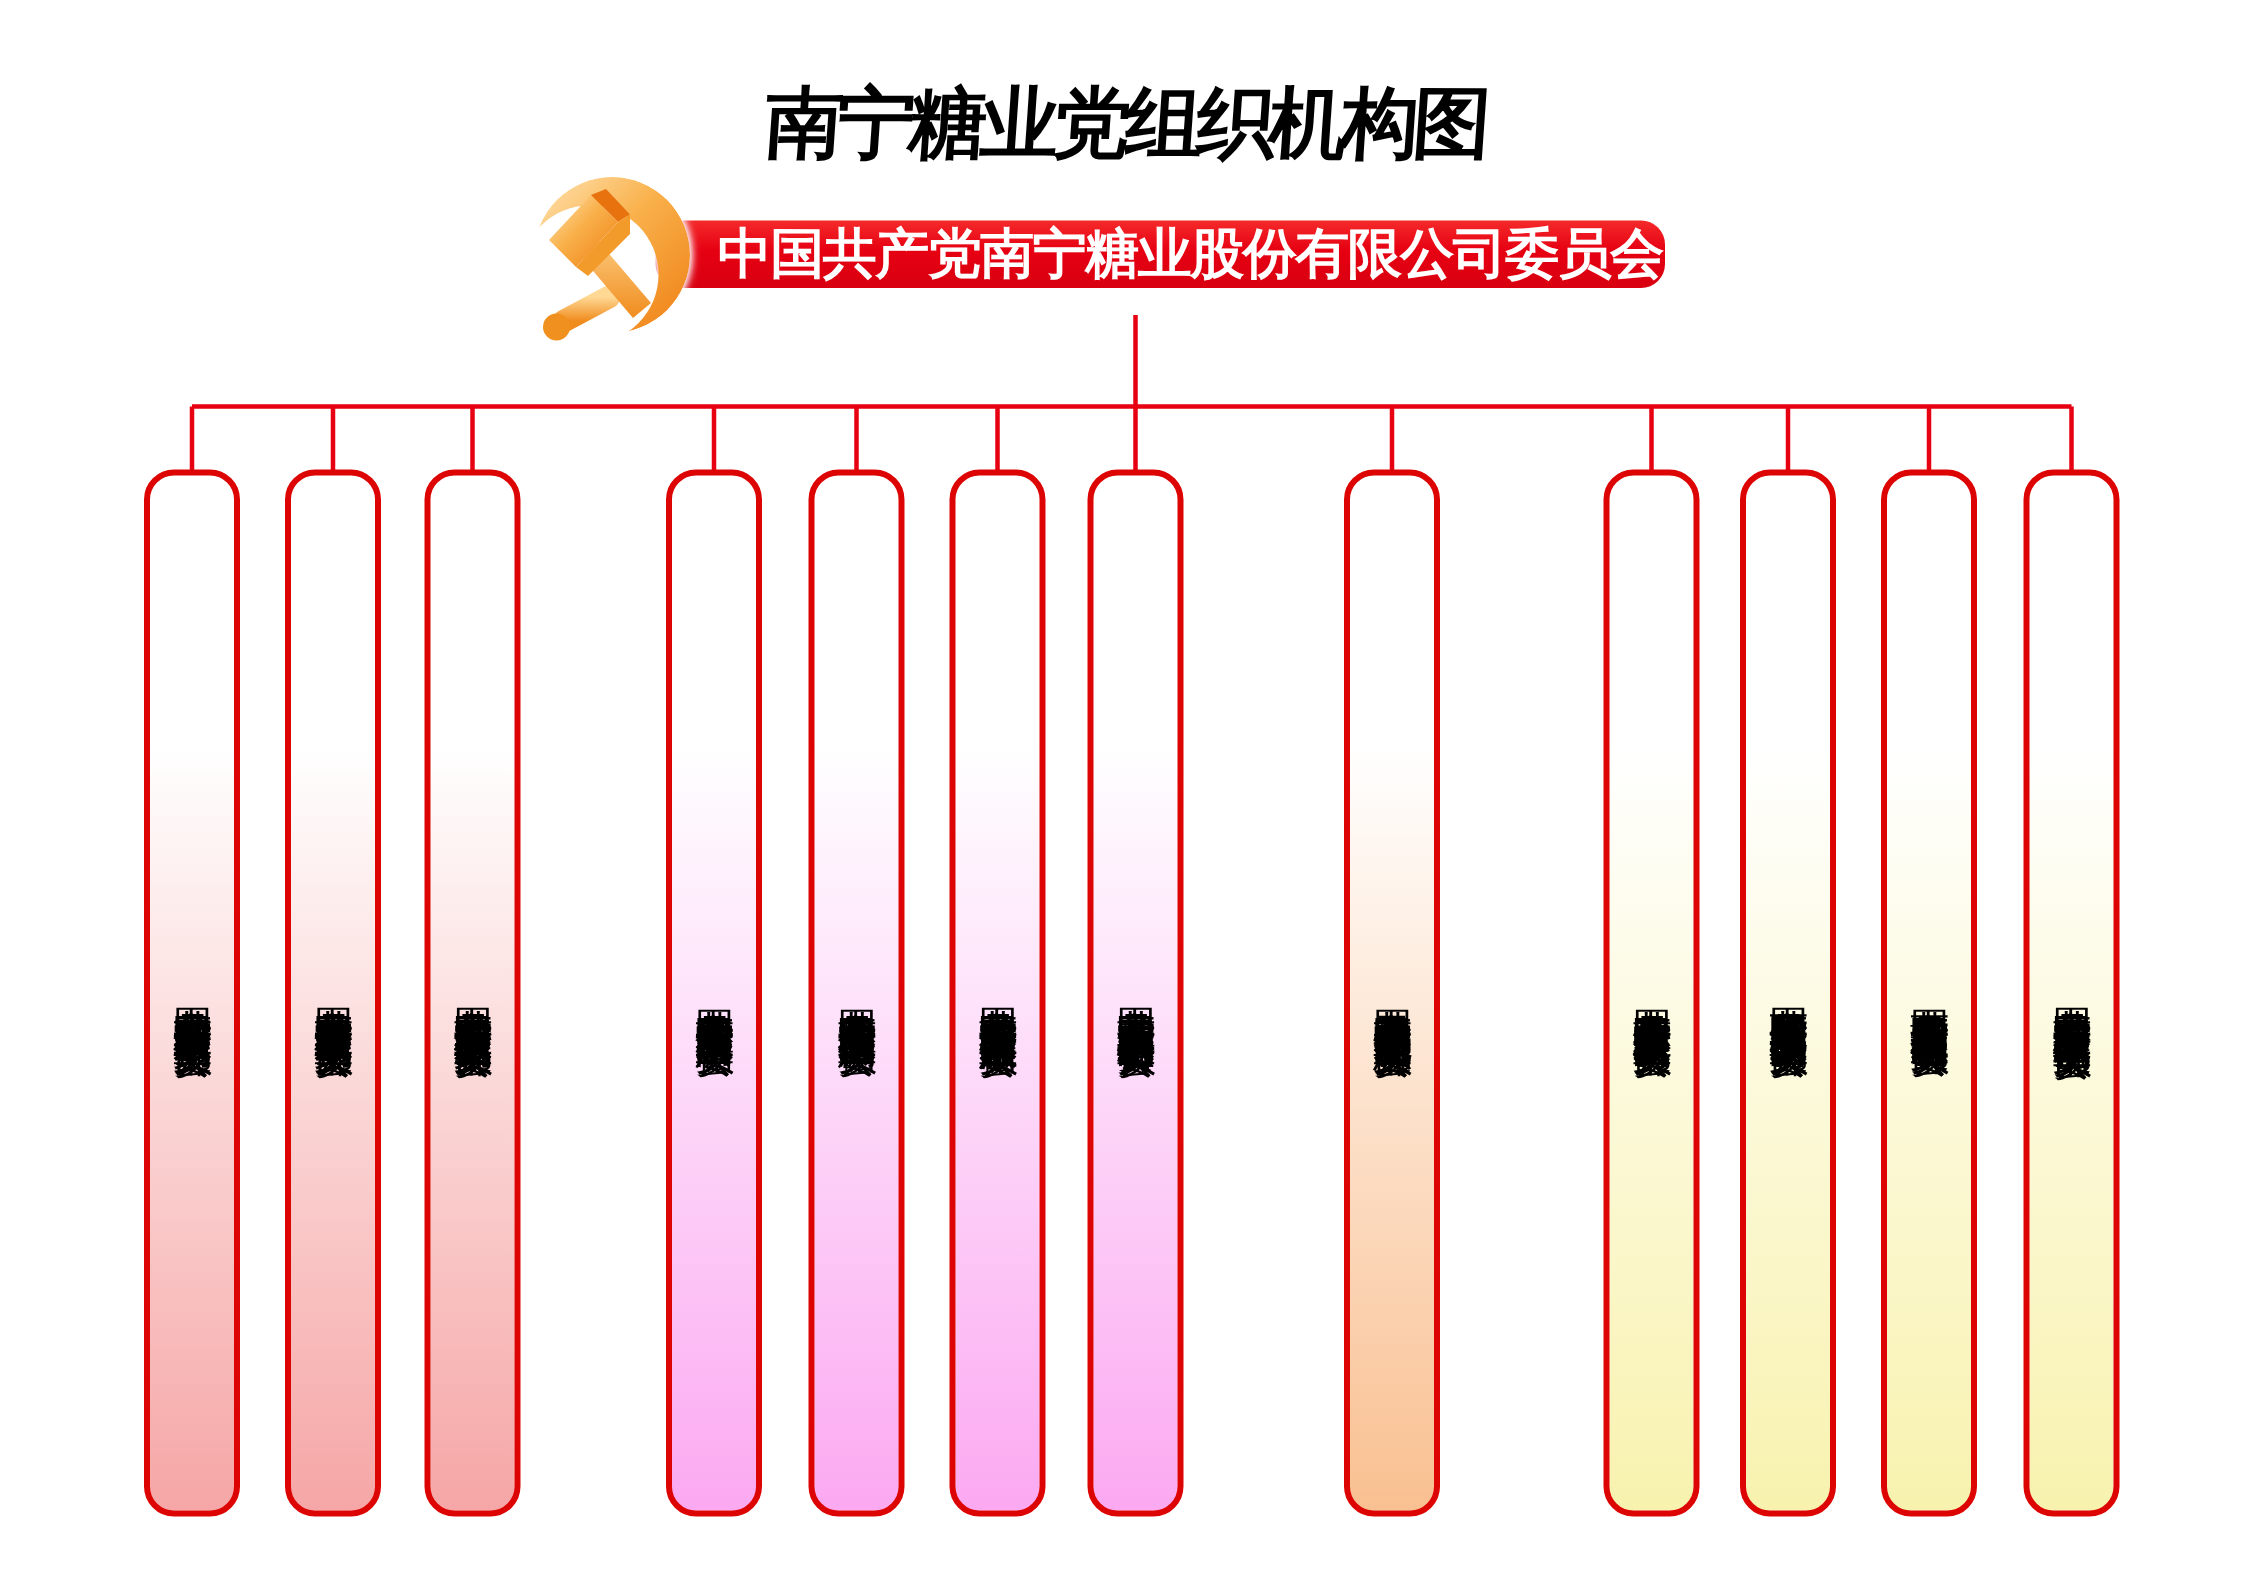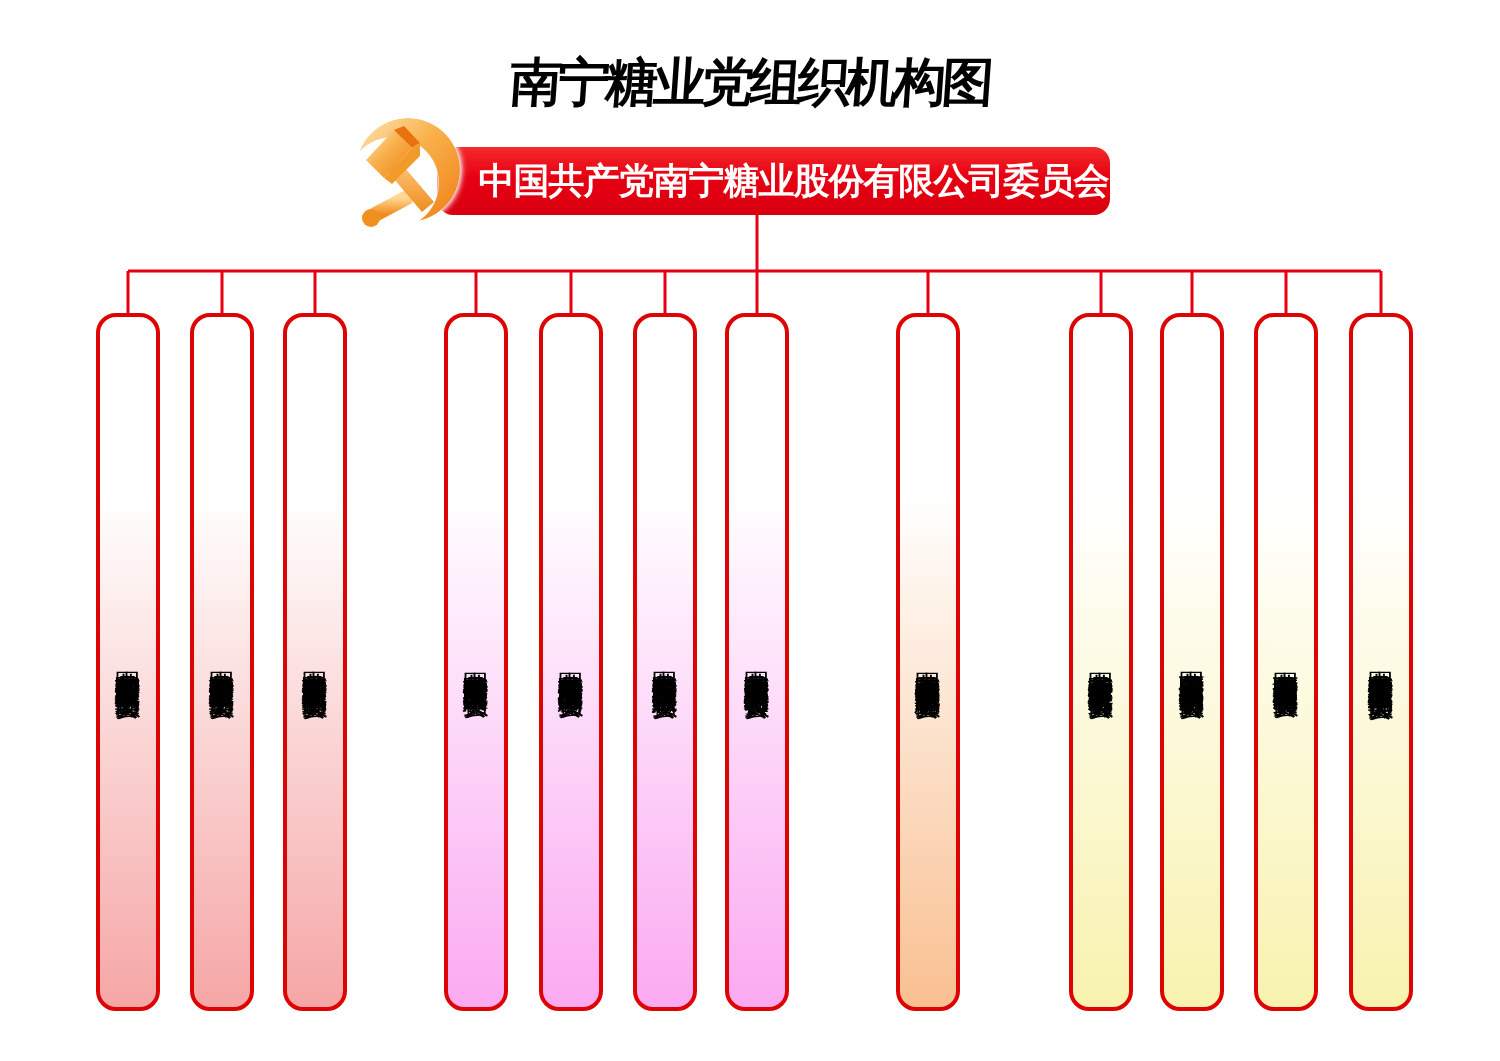--- a/index.html
+++ b/index.html
@@ -27,21 +27,21 @@
     letter-spacing: -4px;
     color: #000000;
     transform: skewX(-4deg);
   }
 
   .root-box {
     position: absolute;
     left: 437px;
     top: 147px;
     width: 673px;
-    height: 68px;
+    height: 45px;
     border-radius: 16px;
     background: linear-gradient(180deg, #f42a2a 0%, var(--header-red) 45%, #d80010 100%);
     display: flex;
     align-items: center;
     justify-content: center;
     padding-left: 40px;
   }
 
   .root-label {
     color: #ffffff;

